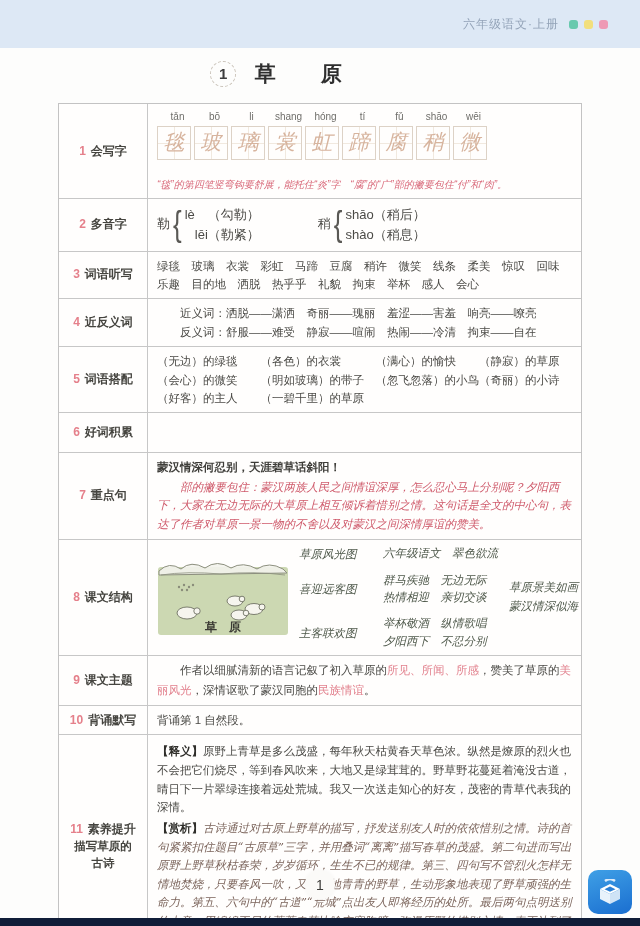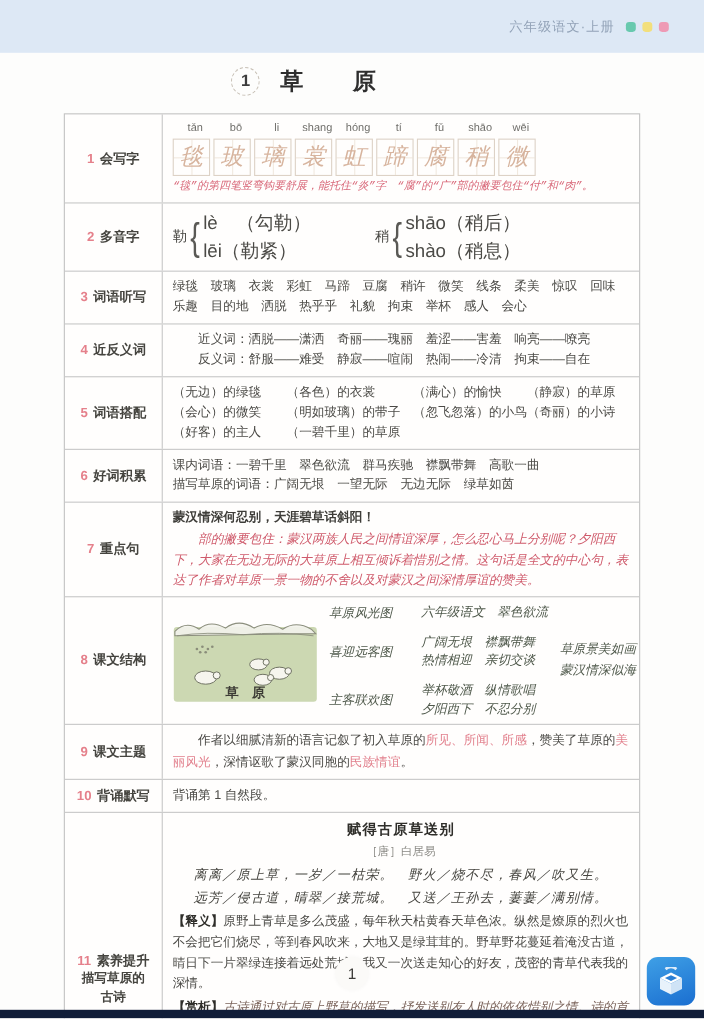--- a/index.html
+++ b/index.html
@@ -31,29 +31,29 @@
   .content-cell { flex:1 1 auto; padding:5px 9px; font-size:11.5px; color:#4b4a46; line-height:1.6; }
 
   
   .pinyin-row { display:flex; margin-left:2px; }
   .pinyin-row span { width:37px; text-align:center; font-size:10px; color:#6f6e6a; }
   .charbox-row { display:flex; gap:3px; margin-top:1px; }
   .charbox { width:34px; height:34px; border:1px solid #ddd2c6; position:relative; display:flex; align-items:center; justify-content:center;
              background-image:linear-gradient(#f1e9df,#f1e9df),linear-gradient(#f1e9df,#f1e9df);
              background-size:100% 1px,1px 100%; background-position:center center; background-repeat:no-repeat; }
   .charbox span { font-family:"DejaVu Serif",serif; font-style:italic; font-size:21px; color:#d7b49e; }
-  .write-note { font-family:Liberation Mono, monospace; font-style:italic; font-size:10px; color:#d9697a; margin-top:3px; white-space:nowrap; }
+  .write-note { font-family:Liberation Sans, sans-serif; font-style:italic; font-size:10px; color:#d9697a; margin-top:17px; white-space:nowrap; }
 
   
   .duoyin { display:flex; gap:58px; align-items:center; }
   .dy-group { display:flex; align-items:center; }
   .dy-char { font-size:13px; color:#4b4a46; }
   .dy-brace::before { content:"{"; font-size:26px; color:#5a5955; font-weight:200; display:inline-block; transform:scaleY(1.35); margin:0 3px; }
   .dy-readings { display:flex; flex-direction:column; line-height:1.5; }
-  .dy-readings span { font-size:17px; }
+  .dy-readings span { font-size:13px;text-align:right; }
 
   
   .tline { white-space:nowrap; }
 
   
   .key-sentence { font-weight:bold; color:#3e3d39; }
   .red-analysis { font-family:"DejaVu Serif",serif; font-style:italic; color:#cf5a6b; text-indent:2em; line-height:1.62; margin-top:1px; }
 
   
   .structure { display:flex; align-items:center; gap:10px; }
@@ -211,24 +211,20 @@
       <div class="content-cell">
         <div class="tline">（无边）的绿毯　　（各色）的衣裳　　　（满心）的愉快　　（静寂）的草原</div>
         <div class="tline">（会心）的微笑　　（明如玻璃）的带子　（忽飞忽落）的小鸟（奇丽）的小诗</div>
         <div class="tline">（好客）的主人　　（一碧千里）的草原</div>
       </div>
     </div>
 
     <div class="row" style="min-height:40px;">
       <div class="label-cell">
         <span class="label-line"><span class="row-num">6</span><span>好词积累</span></span>
-      </div>
-      <div class="content-cell">
-        <div class="tline">课内词语：一碧千里　翠色欲流　群马疾驰　襟飘带舞　高歌一曲</div>
-        <div class="tline">描写草原的词语：广阔无垠　一望无际　无边无际　绿草如茵</div>
       </div>
     </div>
 
     <div class="row" style="min-height:75px;">
       <div class="label-cell">
         <span class="label-line"><span class="row-num">7</span><span>重点句</span></span>
       </div>
       <div class="content-cell">
         <div class="key-sentence">蒙汉情深何忍别，天涯碧草话斜阳！</div>
         <div class="red-analysis">部的撇要包住：蒙汉两族人民之间情谊深厚，怎么忍心马上分别呢？夕阳西下，大家在无边无际的大草原上相互倾诉着惜别之情。这句话是全文的中心句，表达了作者对草原一景一物的不舍以及对蒙汉之间深情厚谊的赞美。</div>
@@ -268,21 +264,21 @@
           <div class="branches">
             <div class="branch">
               <span class="branch-name">草原风光图</span>
               <span class="branch-lines">
                   <span>六年级语文　翠色欲流</span>
                 </span>
             </div>
             <div class="branch">
               <span class="branch-name">喜迎远客图</span>
               <span class="branch-lines">
-                <span>广阔无垠　襟飘带舞</span>
+                <span>群马疾驰　无边无际</span>
                 <span>热情相迎　亲切交谈</span>
               </span>
             </div>
             <div class="branch">
               <span class="branch-name">主客联欢图</span>
               <span class="branch-lines">
                 <span>举杯敬酒　纵情歌唱</span>
                 <span>夕阳西下　不忍分别</span>
               </span>
             </div>
@@ -313,26 +309,20 @@
       </div>
     </div>
 
     <div class="row" style="min-height:222px;">
       <div class="label-cell">
         <span class="label-line"><span class="row-num">11</span><span>素养提升</span></span>
         <span class="sub-label">描写草原的</span>
         <span class="sub-label">古诗</span>
       </div>
       <div class="content-cell">
-        <div class="poem-block">
-          <div class="poem-title">赋得古原草送别</div>
-          <div class="poem-author">［唐］白居易</div>
-          <div class="poem-line">离离／原上草，一岁／一枯荣。　野火／烧不尽，春风／吹又生。</div>
-          <div class="poem-line">远芳／侵古道，晴翠／接荒城。　又送／王孙去，萋萋／满别情。</div>
-        </div>
         <div class="anno"><span class="anno-tag">【释义】</span><span>原野上青草是多么茂盛，每年秋天枯黄春天草色浓。纵然是燎原的烈火也不会把它们烧尽，等到春风吹来，大地又是绿茸茸的。野草野花蔓延着淹没古道，晴日下一片翠绿连接着远处荒城。我又一次送走知心的好友，茂密的青草代表我的深情。</span></div>
         <div class="anno shangxi"><span class="anno-tag">【赏析】</span><span>古诗通过对古原上野草的描写，抒发送别友人时的依依惜别之情。诗的首句紧紧扣住题目“古原草”三字，并用叠词“离离”描写春草的茂盛。第二句进而写出原野上野草秋枯春荣，岁岁循环，生生不已的规律。第三、四句写不管烈火怎样无情地焚烧，只要春风一吹，又是遍地青青的野草，生动形象地表现了野草顽强的生命力。第五、六句中的“古道”“荒城”点出友人即将经历的处所。最后两句点明送别的本意，用绵绵不尽的萋萋春草比喻充塞胸臆、弥漫原野的惜别之情，真正达到了情景交融，韵味无穷。</span></div>
       </div>
     </div>
 
   </div>
 
   <div class="page-num"><em>1</em></div>
 
   <div class="watermark">

